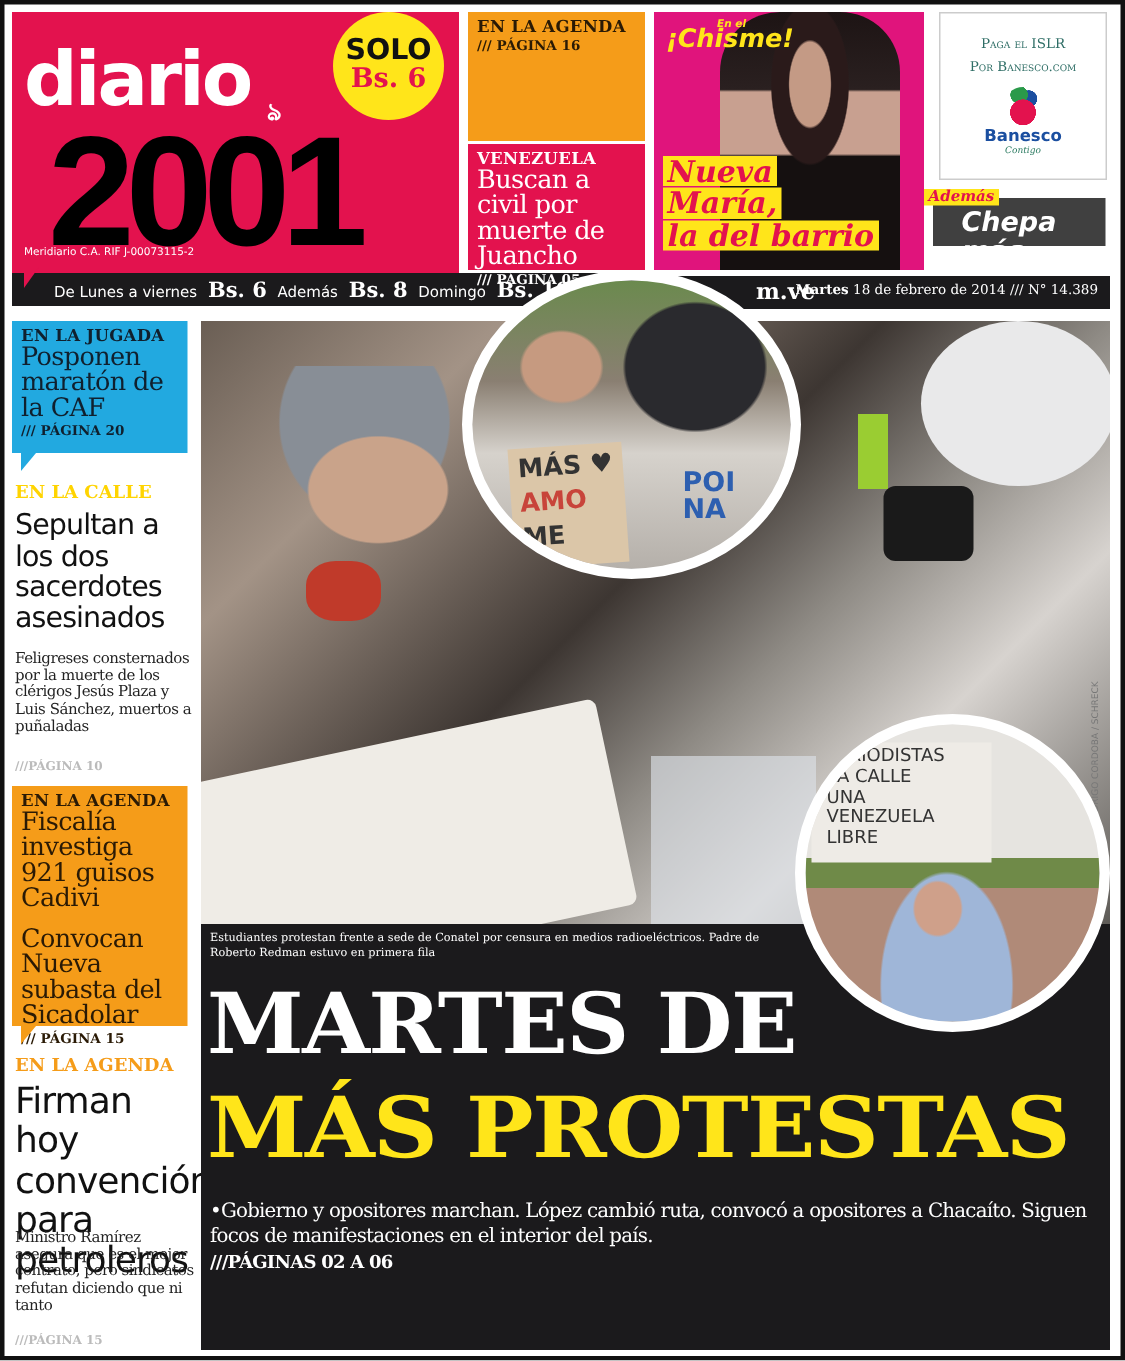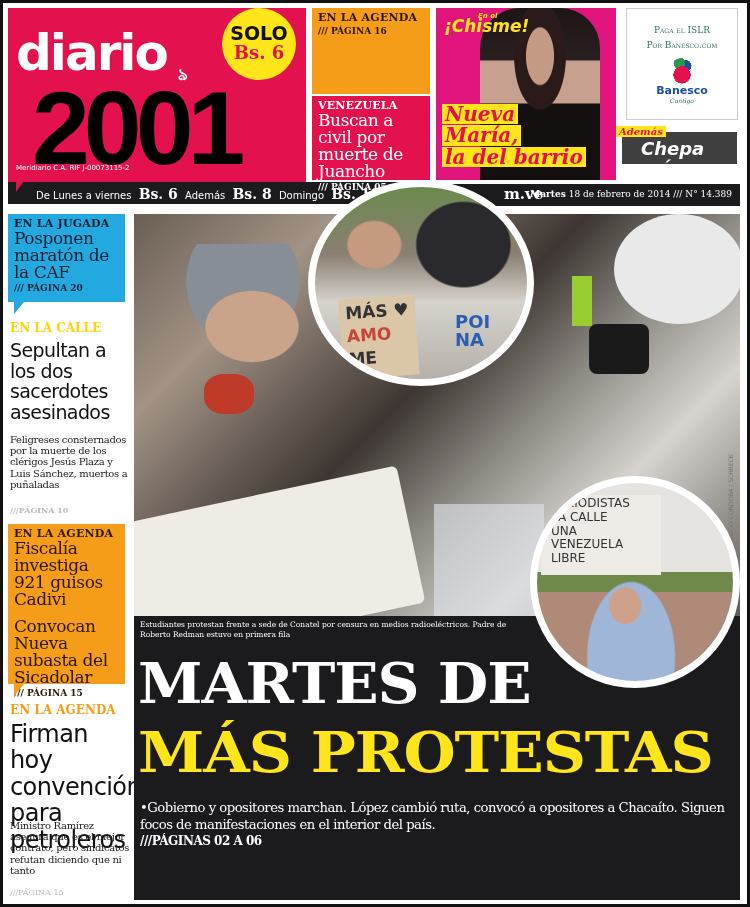--- a/index.html
+++ b/index.html
@@ -48,21 +48,21 @@
 
 .jugada{left:8px;top:214px;width:117px;height:88px;background:#22a9e0;color:#10202e}
 .calle-k{left:10px;top:321px;color:#ffd400;font-weight:bold;font-size:12px}
 .calle-h{left:10px;top:340px;width:120px;font-family:"DejaVu Sans",sans-serif;font-size:19px;line-height:1.08;letter-spacing:-.6px;color:#111}
 .calle-d{left:10px;top:434px;width:122px;font-size:10px;line-height:1.12;color:#222;letter-spacing:-.3px}
 .calle-p{left:10px;top:505px;font-size:8px;color:#bbb;font-weight:bold}
 .agenda2{left:8px;top:524px;width:117px;height:160px;background:#f59c19;color:#2a1a05}
 .agenda3-k{left:10px;top:703px;color:#f59c19;font-weight:bold;font-size:12px}
 .agenda3-h{left:10px;top:721px;width:124px;font-family:"DejaVu Sans",sans-serif;font-size:24px;line-height:1.1;letter-spacing:-.6px;color:#111}
 .agenda3-d{left:10px;top:820px;width:122px;font-size:10px;line-height:1.12;color:#222;letter-spacing:-.3px}
-.agenda3-p{left:10px;top:888px;font-size:8px;color:#bbb;font-weight:normal}
+.agenda3-p{left:10px;top:888px;font-size:8px;color:#bbb;font-weight:bold}
 
 .photo{left:134px;top:214px;width:606px;height:406px;overflow:hidden;background:linear-gradient(135deg,#6a5e54 0%,#a39386 20%,#3d3632 45%,#8e8a84 60%,#d7d3cf 75%,#5c5955 100%)}
 .photo .p1{position:absolute;left:10px;top:30px;width:180px;height:150px;background:radial-gradient(ellipse at 60% 55%,#c9a38a 0 30%,transparent 31%),radial-gradient(ellipse at 55% 25%,#888e96 0 40%,transparent 41%)}
 .photo .p2{position:absolute;left:70px;top:160px;width:50px;height:40px;background:#c03a2a;border-radius:40%}
 .photo .sign{position:absolute;left:-10px;top:280px;width:290px;height:140px;background:#efece6;transform:rotate(-12deg);border-radius:6px}
 .photo .shield{position:absolute;left:300px;top:290px;width:110px;height:130px;background:rgba(220,225,230,.65)}
 .photo .cam{position:absolute;left:455px;top:110px;width:60px;height:50px;background:#1a1a1a;border-radius:8px}
 .photo .green{position:absolute;left:438px;top:62px;width:20px;height:50px;background:#9acd32}
 .photo .helmet{position:absolute;left:480px;top:0px;width:130px;height:110px;background:#e9e9ea;border-radius:50%}
 .credit{left:727px;top:450px;width:12px;height:100px;writing-mode:vertical-rl;transform:rotate(180deg);font-size:6px;color:#777;font-family:"DejaVu Sans",sans-serif;white-space:nowrap}

